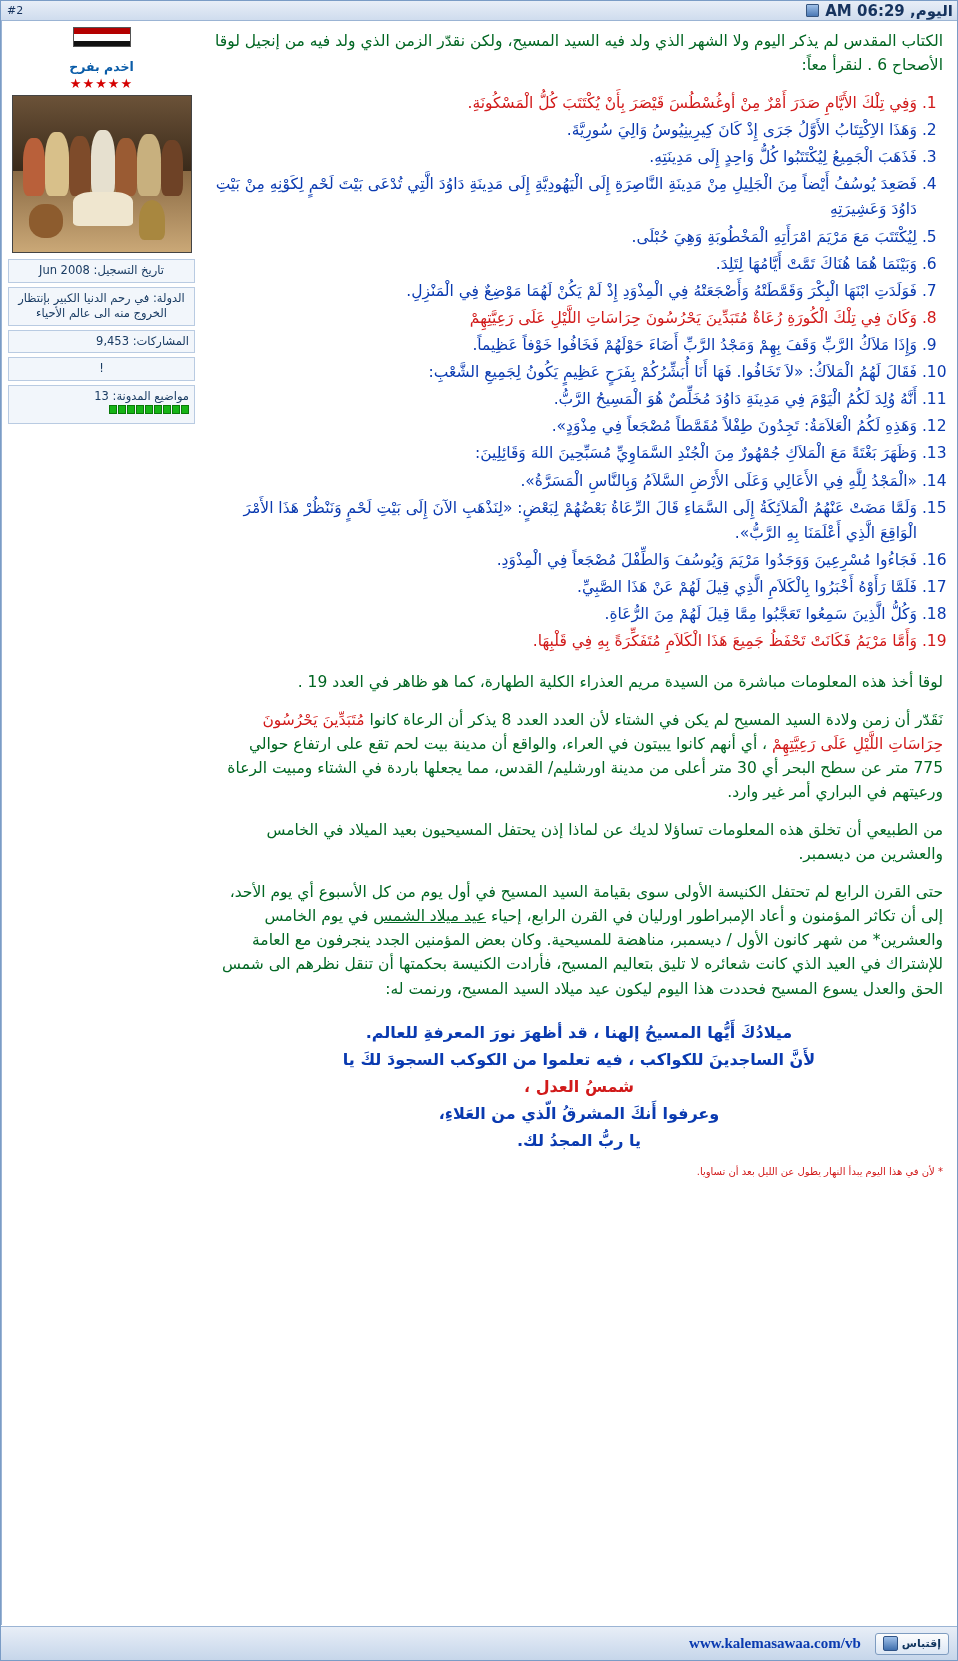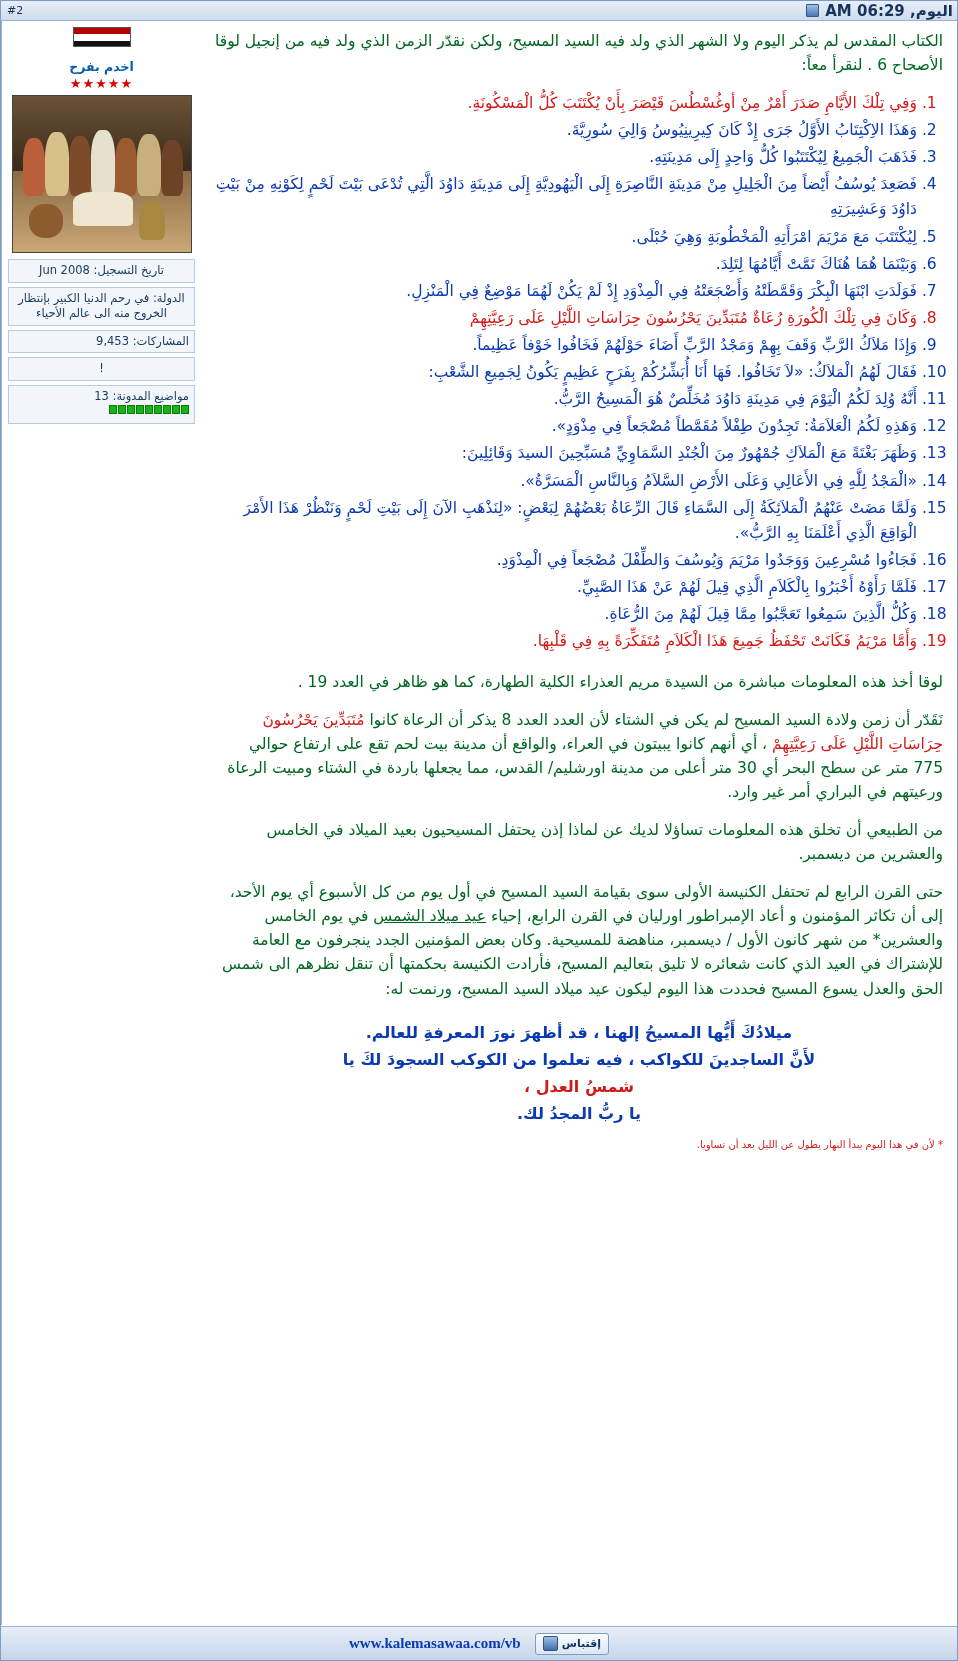--- a/index.html
+++ b/index.html
@@ -180,21 +180,21 @@
 
   
   .bottombar {
     position: absolute;
     left: 0; right: 0; bottom: 0;
     height: 34px;
     background: linear-gradient(to bottom, #e8eef7, #c6d6ea);
     border-top: 1px solid #9bb4d4;
     display: flex;
     align-items: center;
-    justify-content: center;
+    justify-content: flex-end;
     padding: 0 8px;
     direction: ltr;
   }
   .btn-group { display: flex; align-items: center; gap: 6px; }
   .btn {
     display: inline-flex;
     align-items: center;
     gap: 4px;
     background: linear-gradient(to bottom, #fdfdfd, #dbe6f4);
     border: 1px solid #7e9cc0;
@@ -277,21 +277,21 @@
         <li class="blue">فَذَهَبَ الْجَمِيعُ لِيُكْتَتَبُوا كُلُّ وَاحِدٍ إِلَى مَدِينَتِهِ.</li>
         <li class="blue">فَصَعِدَ يُوسُفُ أَيْضاً مِنَ الْجَلِيلِ مِنْ مَدِينَةِ النَّاصِرَةِ إِلَى الْيَهُودِيَّةِ إِلَى مَدِينَةِ دَاوُدَ الَّتِي تُدْعَى بَيْتَ لَحْمٍ لِكَوْنِهِ مِنْ بَيْتِ دَاوُدَ وَعَشِيرَتِهِ</li>
         <li class="blue">لِيُكْتَتَبَ مَعَ مَرْيَمَ امْرَأَتِهِ الْمَخْطُوبَةِ وَهِيَ حُبْلَى.</li>
         <li class="blue">وَبَيْنَمَا هُمَا هُنَاكَ تَمَّتْ أَيَّامُهَا لِتَلِدَ.</li>
         <li class="blue">فَوَلَدَتِ ابْنَهَا الْبِكْرَ وَقَمَّطَتْهُ وَأَضْجَعَتْهُ فِي الْمِذْوَدِ إِذْ لَمْ يَكُنْ لَهُمَا مَوْضِعٌ فِي الْمَنْزِلِ.</li>
         <li class="red">وَكَانَ فِي تِلْكَ الْكُورَةِ رُعَاةٌ مُتَبَدِّينَ يَحْرُسُونَ حِرَاسَاتِ اللَّيْلِ عَلَى رَعِيَّتِهِمْ</li>
         <li class="blue">وَإِذَا مَلاَكُ الرَّبِّ وَقَفَ بِهِمْ وَمَجْدُ الرَّبِّ أَضَاءَ حَوْلَهُمْ فَخَافُوا خَوْفاً عَظِيماً.</li>
         <li class="blue">فَقَالَ لَهُمُ الْمَلاَكُ: «لاَ تَخَافُوا. فَهَا أَنَا أُبَشِّرُكُمْ بِفَرَحٍ عَظِيمٍ يَكُونُ لِجَمِيعِ الشَّعْبِ:</li>
         <li class="blue">أَنَّهُ وُلِدَ لَكُمُ الْيَوْمَ فِي مَدِينَةِ دَاوُدَ مُخَلِّصٌ هُوَ الْمَسِيحُ الرَّبُّ.</li>
         <li class="blue">وَهَذِهِ لَكُمُ الْعَلاَمَةُ: تَجِدُونَ طِفْلاً مُقَمَّطاً مُضْجَعاً فِي مِذْوَدٍ».</li>
-        <li class="blue">وَظَهَرَ بَغْتَةً مَعَ الْمَلاَكِ جُمْهُورٌ مِنَ الْجُنْدِ السَّمَاوِيِّ مُسَبِّحِينَ السيدَ وَقَائِلِينَ:</li>
+        <li class="blue">وَظَهَرَ بَغْتَةً مَعَ الْمَلاَكِ جُمْهُورٌ مِنَ الْجُنْدِ السَّمَاوِيِّ مُسَبِّحِينَ اللهَ وَقَائِلِينَ:</li>
         <li class="blue">«الْمَجْدُ لِلَّهِ فِي الأَعَالِي وَعَلَى الأَرْضِ السَّلاَمُ وَبِالنَّاسِ الْمَسَرَّةُ».</li>
         <li class="blue">وَلَمَّا مَضَتْ عَنْهُمُ الْمَلاَئِكَةُ إِلَى السَّمَاءِ قَالَ الرِّعَاةُ بَعْضُهُمْ لِبَعْضٍ: «لِنَذْهَبِ الآنَ إِلَى بَيْتِ لَحْمٍ وَنَنْظُرْ هَذَا الأَمْرَ الْوَاقِعَ الَّذِي أَعْلَمَنَا بِهِ الرَّبُّ».</li>
         <li class="blue">فَجَاءُوا مُسْرِعِينَ وَوَجَدُوا مَرْيَمَ وَيُوسُفَ وَالطِّفْلَ مُضْجَعاً فِي الْمِذْوَدِ.</li>
         <li class="blue">فَلَمَّا رَأَوْهُ أَخْبَرُوا بِالْكَلاَمِ الَّذِي قِيلَ لَهُمْ عَنْ هَذَا الصَّبِيِّ.</li>
         <li class="blue">وَكُلُّ الَّذِينَ سَمِعُوا تَعَجَّبُوا مِمَّا قِيلَ لَهُمْ مِنَ الرُّعَاةِ.</li>
         <li class="red">وَأَمَّا مَرْيَمُ فَكَانَتْ تَحْفَظُ جَمِيعَ هَذَا الْكَلاَمِ مُتَفَكِّرَةً بِهِ فِي قَلْبِهَا.</li>
       </ol>
 
       <p class="green">لوقا أخذ هذه المعلومات مباشرة من السيدة مريم العذراء الكلية الطهارة، كما هو ظاهر في العدد 19 .</p>
 
@@ -302,20 +302,21 @@
       <p class="green">من الطبيعي أن تخلق هذه المعلومات تساؤلا لديك عن لماذا إذن يحتفل المسيحيون بعيد الميلاد في الخامس والعشرين من ديسمبر.</p>
 
       <p class="green">
         <span>حتى القرن الرابع لم تحتفل الكنيسة الأولى سوى بقيامة السيد المسيح في أول يوم من كل الأسبوع أي يوم الأحد، إلى أن تكاثر المؤمنون و أعاد الإمبراطور اورليان في القرن الرابع، إحياء </span><span class="underline">عيد ميلاد الشمس</span><span> في يوم الخامس والعشرين* من شهر كانون الأول / ديسمبر، مناهضة للمسيحية. وكان بعض المؤمنين الجدد ينجرفون مع العامة للإشتراك في العيد الذي كانت شعائره لا تليق بتعاليم المسيح، فأرادت الكنيسة بحكمتها أن تنقل نظرهم الى شمس الحق والعدل يسوع المسيح فحددت هذا اليوم ليكون عيد ميلاد السيد المسيح، ورنمت له:</span>
       </p>
 
       <div class="hymn">
         <div class="b1">ميلادُكَ أَيُّها المسيحُ إلهنا ، قد أظهرَ نورَ المعرفةِ للعالم.</div>
         <div class="b1">لأَنَّ الساجدينَ للكواكب ، فيه تعلموا من الكوكب السجودَ لكَ يا</div>
         <div>شمسُ العدل ،</div>
+        <div class="b1">وعرفوا أَنكَ المشرقُ الّذي من العَلاءِ،</div>
         <div class="b1">يا ربُّ المجدُ لك.</div>
       </div>
 
       <p class="footnote">* لأن في هذا اليوم يبدأ النهار يطول عن الليل بعد أن تساويا.</p>
     </div>
   </div>
 
   <div class="bottombar">
     <div class="btn-group">
       <span class="ic"></span>

